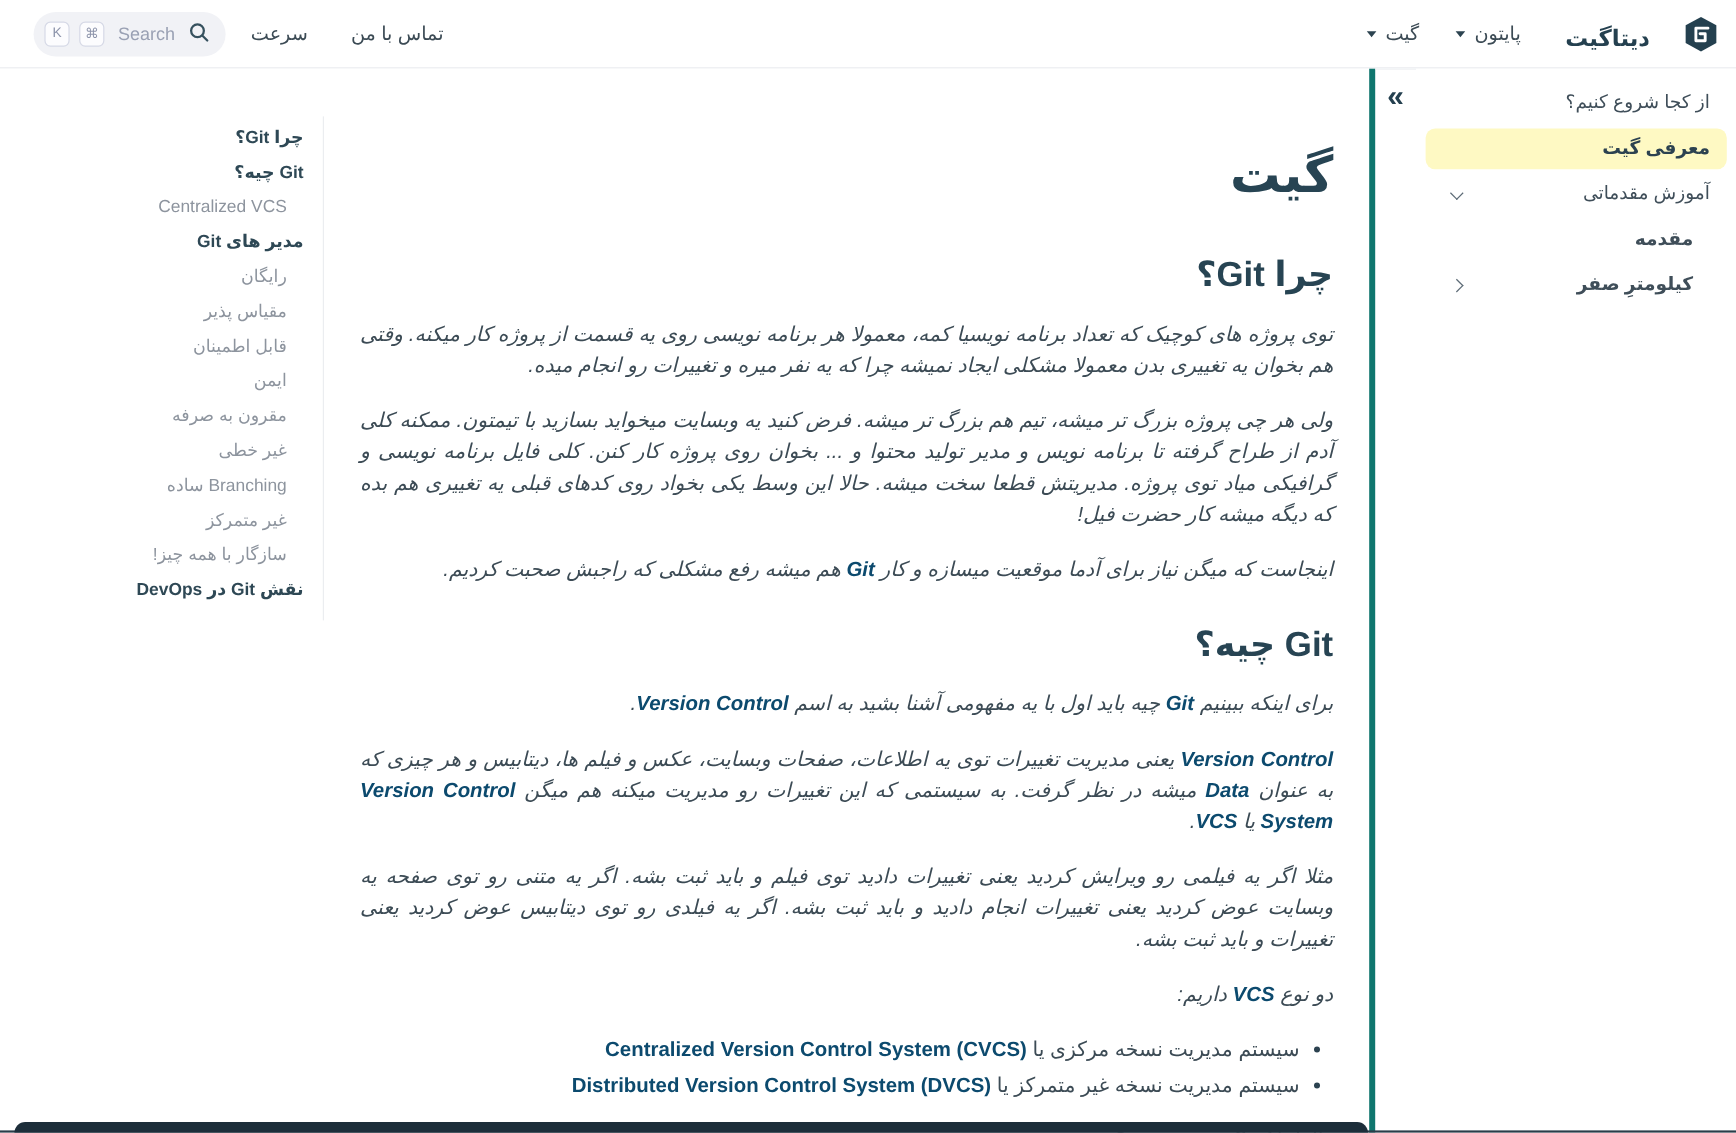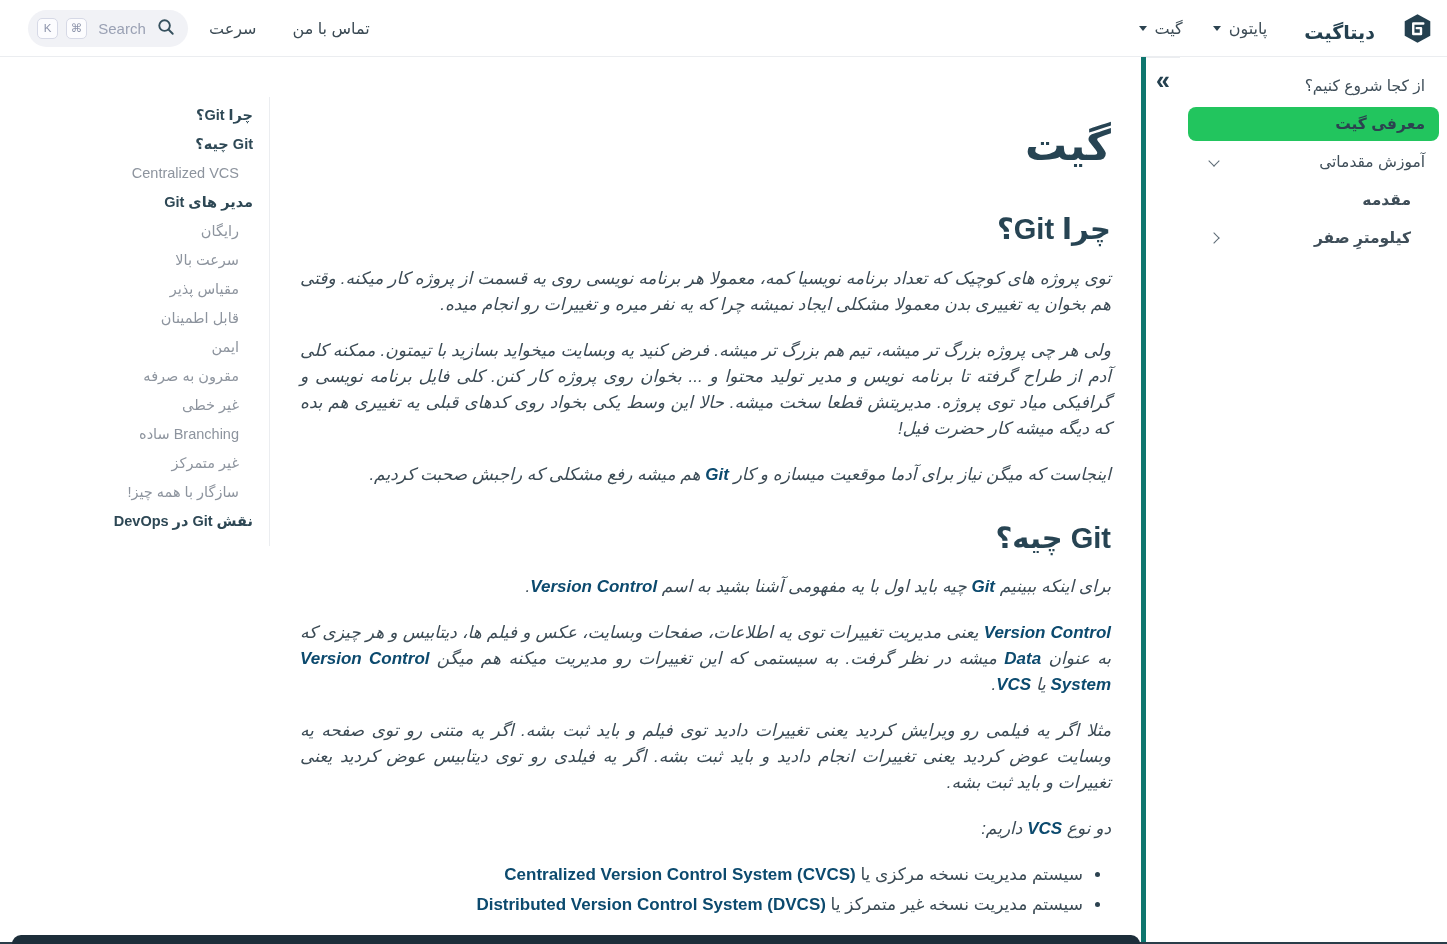--- a/index.html
+++ b/index.html
@@ -58,21 +58,21 @@
 
   
   .sidebar { width: 306px; flex: none; border-left: 5px solid #0f766e; display: flex; flex-direction: row; }
   .menu { flex: 1; padding: 12px 8px; display: flex; flex-direction: column; gap: 4px; overflow: hidden; }
   .menu-item {
     display: flex; align-items: center; justify-content: space-between;
     padding: 7px 14px; border-radius: 8px;
     font-size: 15.5px; color: #3f4e59; cursor: pointer; line-height: 20px;
   }
   .menu-item.child { padding-right: 28px; font-weight: bold; }
-  .menu-item.active { background: #22c55e; font-weight: 600; color: #2c4250; }
+  .menu-item.active { background: #fef9c3; font-weight: 600; color: #2c4250; }
   .chev {
     width: 8px; height: 8px; flex: none; margin-left: 8px;
     border: solid #5d6b76; border-width: 0 1.8px 1.8px 0; display: inline-block;
   }
   .chev.down  { transform: rotate(45deg); margin-top: -3px; }
   .chev.right { transform: rotate(-45deg); }
   .sidebar-footer { border-top: 1px solid #ebedf0; height: 46px; display: flex; align-items: center; justify-content: center; }
   .collapse-btn {
     background: none; border: none; cursor: pointer;
     font-size: 25px; font-weight: 700; color: #24404f; line-height: 1;
@@ -200,23 +200,20 @@
         <li>
           <a class="lvl3">Centralized VCS</a>
         </li>
         <li>
           <a class="lvl2">مدیر های Git</a>
         </li>
         <li>
           <a class="lvl3">رایگان</a>
         </li>
         <li>
-          <a class="lvl3">سرعت بالا</a>
-        </li>
-        <li>
           <a class="lvl3">مقیاس پذیر</a>
         </li>
         <li>
           <a class="lvl3">قابل اطمینان</a>
         </li>
         <li>
           <a class="lvl3">ایمن</a>
         </li>
         <li>
           <a class="lvl3">مقرون به صرفه</a>

